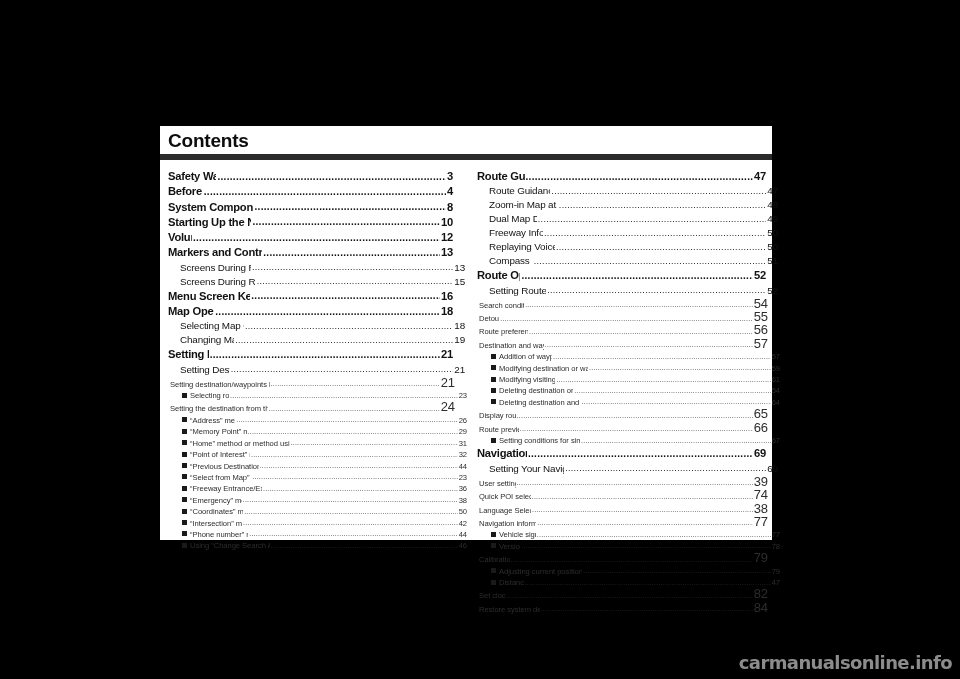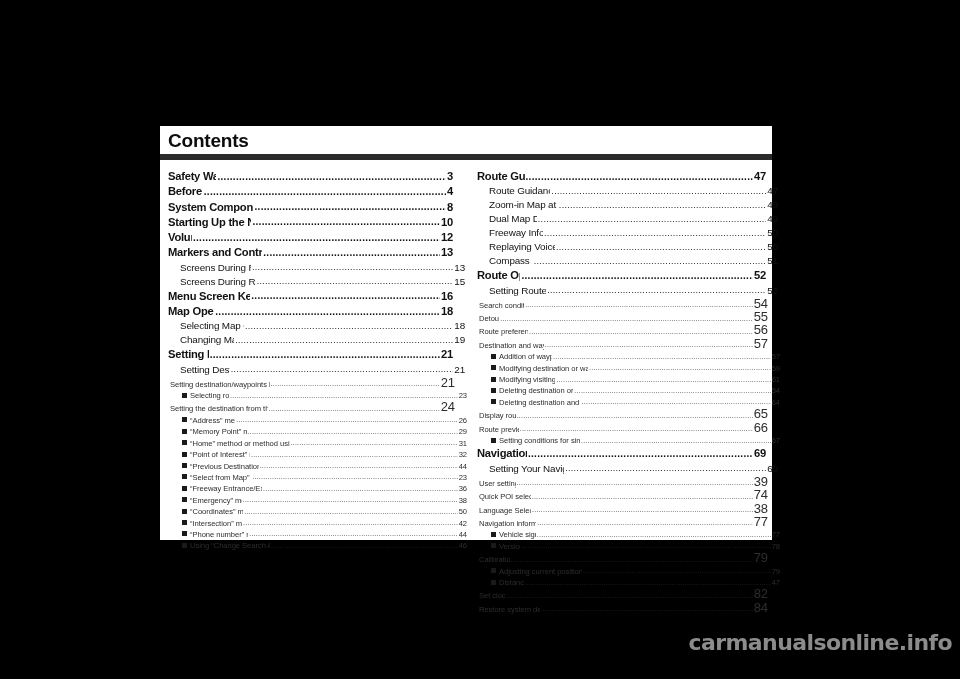--- a/index.html
+++ b/index.html
@@ -136,22 +136,22 @@
     background: #1a1a1a;
     margin-right: 3px;
     position: relative;
     top: -0.5px;
   }
 
   
   #watermark {
     position: absolute;
     right: 8px;
-    bottom: 24px;
-    font-size: 22px;
+    bottom: 6px;
+    font-size: 18px;
     font-weight: bold;
     letter-spacing: -0.6px;
     color: #8c8c8c;
     font-family: "DejaVu Sans", sans-serif;
     text-align: right;
   }
 </style>
 </head>
 <body>
 

